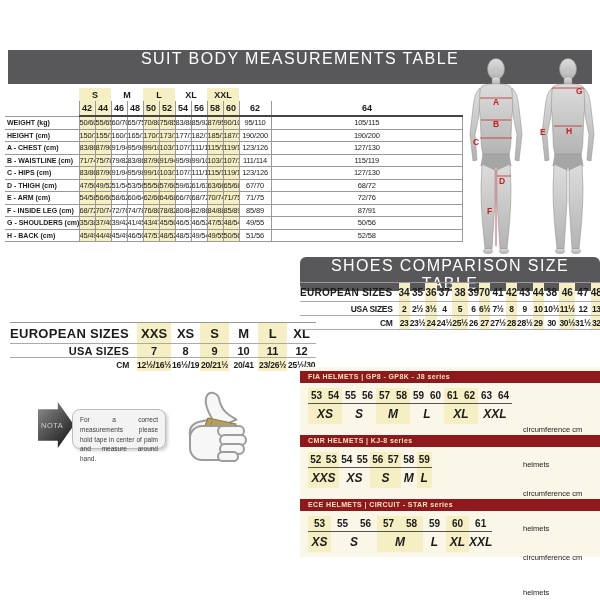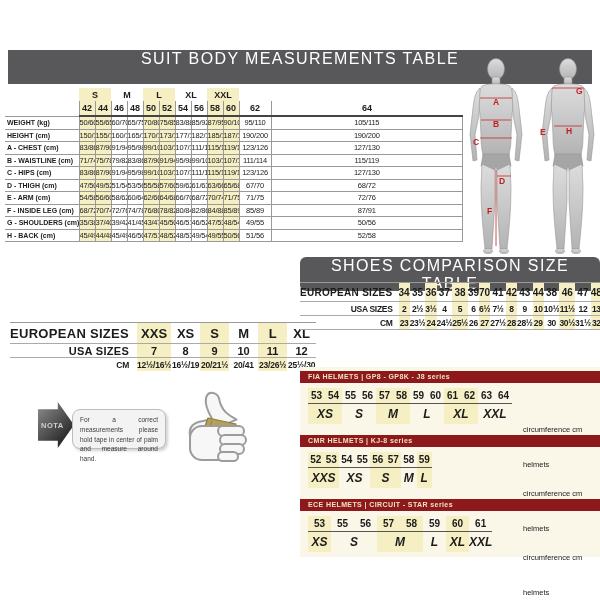--- a/index.html
+++ b/index.html
@@ -57,21 +57,21 @@
   .htable .hc{height:15px;font-size:10px;font-weight:bold;border-bottom:1px solid #555;}
   .htable .hs{height:20px;font-size:12px;font-weight:bold;font-style:italic;}
   .t0 .hc{width:17px;} .t1 .hc{width:15.5px;} .t2 .hc{width:23px;}
   .hlabel{position:absolute;left:223px;font-size:7.5px;color:#222;margin-top:33px;}
   .hlabel.circ{top:9px;} .hlabel.size{top:44px;}
 
   
   #nota-arrow{position:absolute;left:38px;top:402px;width:36px;height:46px;
               background:linear-gradient(135deg,#909090,#0e0e0e);
               clip-path:polygon(0 16%,55% 16%,55% 0,100% 50%,55% 100%,55% 84%,0 84%);}
-  #nota-arrow span{position:absolute;left:3px;top:19px;color:#cfcfcf;font-size:7.5px;font-weight:bold;letter-spacing:.5px;text-align:right;}
+  #nota-arrow span{position:absolute;left:3px;top:19px;color:#cfcfcf;font-size:7.5px;font-weight:normal;letter-spacing:.5px;text-align:right;}
   #note-box{position:absolute;left:72px;top:409px;width:94px;height:40px;box-sizing:border-box;
             background:#f3f3f3;border:1px solid #bdbdbd;border-radius:8px;
             box-shadow:2px 2px 3px rgba(0,0,0,.18);padding:5px 7px;
             font-size:6.5px;line-height:1.5;color:#3c3c3c;white-space:normal;text-align:justify;}
   #thumb{position:absolute;left:178px;top:388px;}
   #figures{position:absolute;left:464px;top:56px;}
   .redletter{font-size:8.5px;font-weight:bold;fill:#c41f1f;font-family:"Liberation Sans",sans-serif;}
 </style>
 </head>
 <body>

